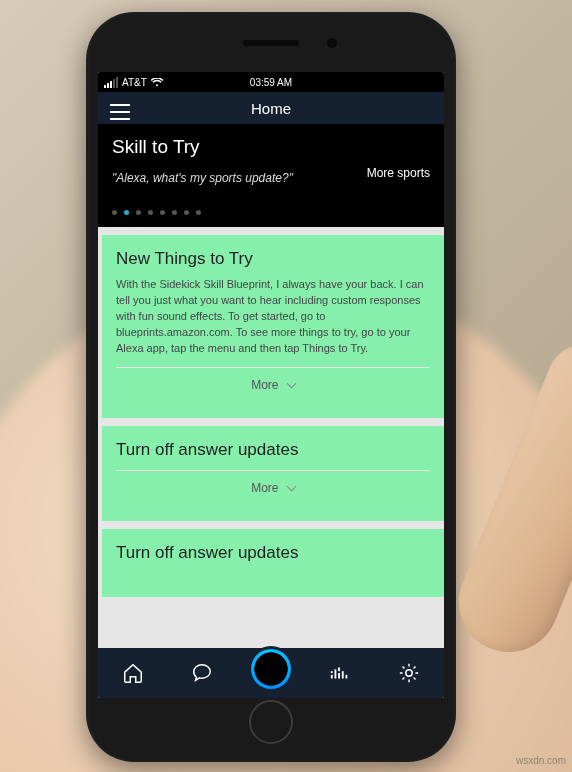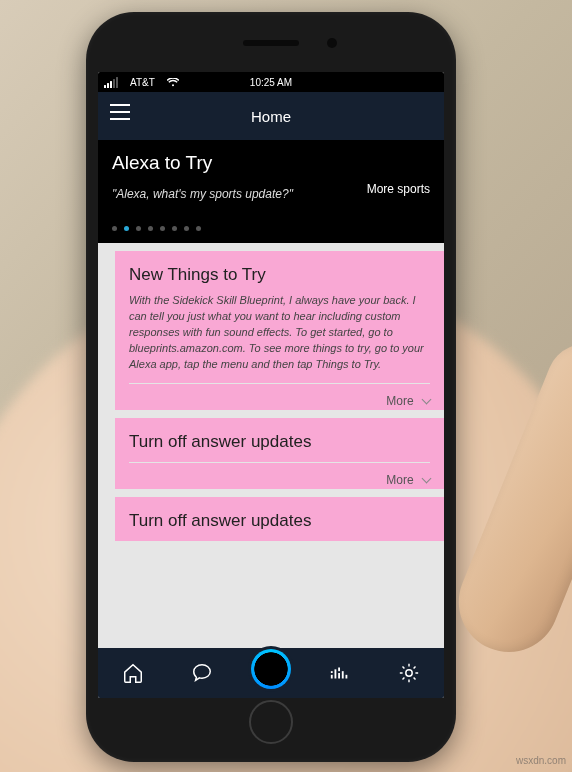--- a/index.html
+++ b/index.html
@@ -60,36 +60,36 @@
   position: absolute; top: 60px; left: 12px; right: 12px; bottom: 64px;
   background: #e6e6e6;
   border-radius: 2px;
   overflow: hidden;
 }
 .statusbar {
   height: 20px; background: #000; color: #fff;
   font-size: 10px; display: flex; align-items: center;
   padding: 0 6px;
 }
-.sb-left { display: flex; align-items: center; gap: 12px; flex: 1; }
+.sb-left { display: flex; align-items: center; gap: 4px; flex: 1; }
 .sb-center { flex: 1; text-align: center; }
 .sb-right { flex: 1; display: flex; align-items: center; justify-content: flex-end; gap: 3px; margin-top: 29px; }
 .sig-bars { display: flex; align-items: flex-end; gap: 1px; }
 .sig-bars i { width: 2px; background: #fff; display: block; border-radius: .5px; }
 .sig-bars i:nth-child(1){height:3px} .sig-bars i:nth-child(2){height:5px}
 .sig-bars i:nth-child(3){height:7px} .sig-bars i:nth-child(4){height:9px;background:#555}
 .sig-bars i:nth-child(5){height:11px;background:#555}
 .battery {
   width: 20px; height: 9px; border: 1px solid #fff; border-radius: 2px;
   position: relative; margin-left: 2px;
 }
 .battery:after { content:''; position:absolute; right:-3px; top:2px; width:2px; height:4px; background:#fff; border-radius:0 1px 1px 0;}
 .battery .fill { height:100%; background:#4cd964; width:86%; border-radius:1px; }
 .appbar {
-  height: 48px; background: #152030; color: #fff;
+  height: 32px; background: #152030; color: #fff;
   display: flex; align-items: center; justify-content: center;
   position: relative;
 }
 .hamburger { position: absolute; left: 12px; top: 12px; width: 20px; height: 16px; display: flex; flex-direction: column; justify-content: space-between; }
 .hamburger span { height: 2px; background: #fff; display: block; }
 .appbar-title { font-size: 15px; }
 .hero {
   background: #000; color: #fff;
   padding: 12px 14px 12px;
 }
@@ -97,28 +97,28 @@
 .hero .quote { font-style: italic; font-size: 12px; color: #ddd; }
 .hero .more-link {
   float: right; font-size: 12px; color: #fff;
   margin-top: -2px;
 }
 .dots { clear: both; padding-top: 24px; display: flex; gap: 7px; }
 .dots i { width: 5px; height: 5px; background: #555; border-radius: 50%; display: block; }
 .dots i.active { background: #2aa8d6; }
 .cards { background: #e6e6e6; }
 .card {
-  background: #f9a8d4; margin: 8px 0 0 17px;
-  padding: 14px 14px 2px;
+  background: #86efac; margin: 8px 0 0 4px;
+  padding: 14px 14px 26px;
   font-size: 12px; color: #333;
 }
 .card h3 { font-size: 17px; font-weight: 400; color: #222; margin-bottom: 8px; }
 .card hr { border: none; border-top: 1px solid #e5e5e5; margin-top: 10px; }
-.card .body { font-size: 11px; line-height: 1.45; color: #444; font-style: italic; }
-.card .more-row { text-align: right; padding-top: 10px; font-size: 12px; color: #555; }
+.card .body { font-size: 11px; line-height: 1.45; color: #444; }
+.card .more-row { text-align: center; padding-top: 10px; font-size: 12px; color: #555; }
 .chev { display:inline-block; width:7px; height:7px; border-right:1.5px solid #888; border-bottom:1.5px solid #888; transform: rotate(45deg); margin-left:6px; vertical-align: 2px; }
 .bottomnav {
   position: absolute; bottom: 0; left: 0; right: 0; height: 50px;
   background: #152030;
   display: flex; justify-content: space-around; align-items: center;
 }
 .nav-slot { width: 44px; height: 44px; display:flex; align-items:center; justify-content:center; color:#fff; }
 .alexa-ring {
   width: 40px; height: 40px; border-radius: 50%;
   background: radial-gradient(circle, #000 0 58%, transparent 60%),
@@ -149,21 +149,21 @@
             <i></i>
             <i></i>
           </span>
         <span>AT&amp;T</span>
         <span>
           <svg width="12" height="9" viewBox="0 0 12 9">
               <path d="M6 8.2a1 1 0 100-2 1 1 0 000 2zM2.3 4.7a5.2 5.2 0 017.4 0l1-1a6.6 6.6 0 00-9.4 0zM.6 2.9a7.6 7.6 0 0110.8 0l1-1a9 9 0 00-12.8 0z" fill="#fff"></path>
             </svg>
         </span>
       </div>
-      <div class="sb-center">10:25 AM</div>
+      <div class="sb-center">03:59 AM</div>
       <div class="sb-right">
         <span>
           <svg width="8" height="8" viewBox="0 0 8 8">
               <path d="M0 3.5L8 0 4.5 8 4 4z" fill="#fff"></path>
             </svg>
         </span>
         <span>
           <svg width="6" height="10" viewBox="0 0 6 10">
               <path d="M3 0v4L1 2 0 3l2.5 2L0 7l1 1 2-2v4l3-3-2-2 2-2zM4 2.5L5 3 4 4zM4 7l1-.5L4 6z" fill="#fff"></path>
             </svg>
@@ -176,21 +176,21 @@
     <div class="appbar">
       <div class="hamburger">
           <span></span>
           <span></span>
           <span></span>
         </div>
       <div class="appbar-title">Home</div>
     </div>
 
     <div class="hero">
-      <h2>Alexa to Try</h2>
+      <h2>Skill to Try</h2>
       <div>
         <span class="quote">"Alexa, what's my sports update?"</span>
         <a class="more-link">More sports</a>
       </div>
       <div class="dots">
         <i></i>
           <i class="active"></i>
           <i></i>
           <i></i>
           <i></i>

